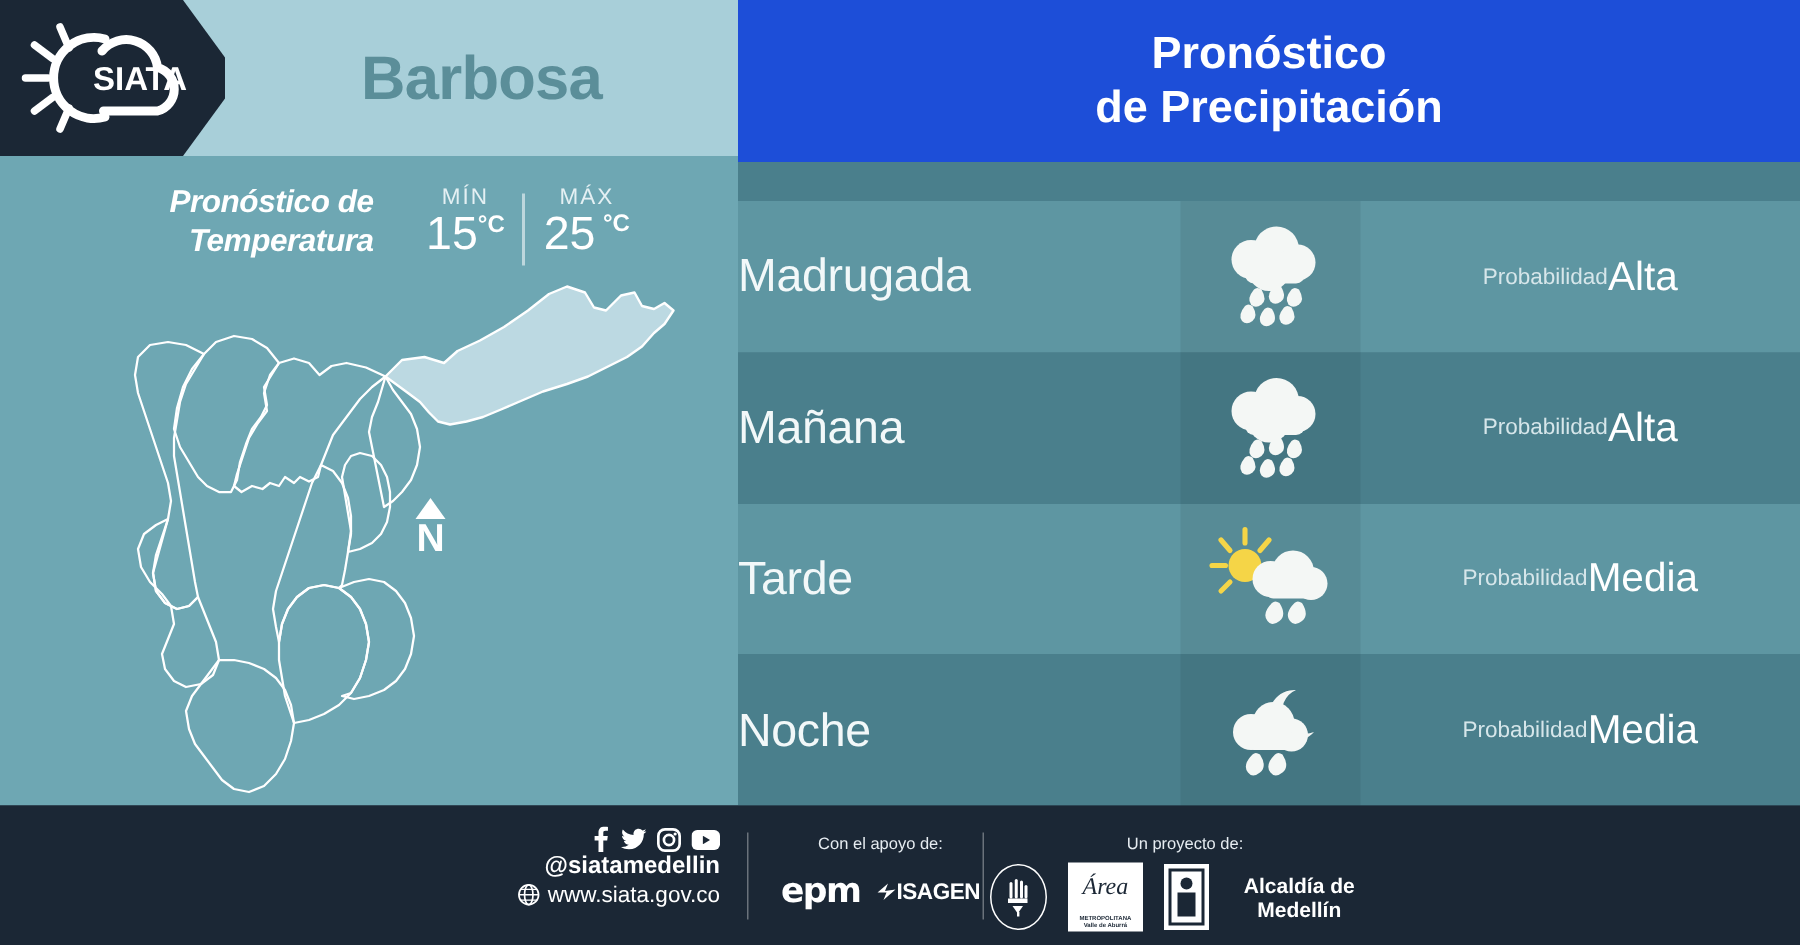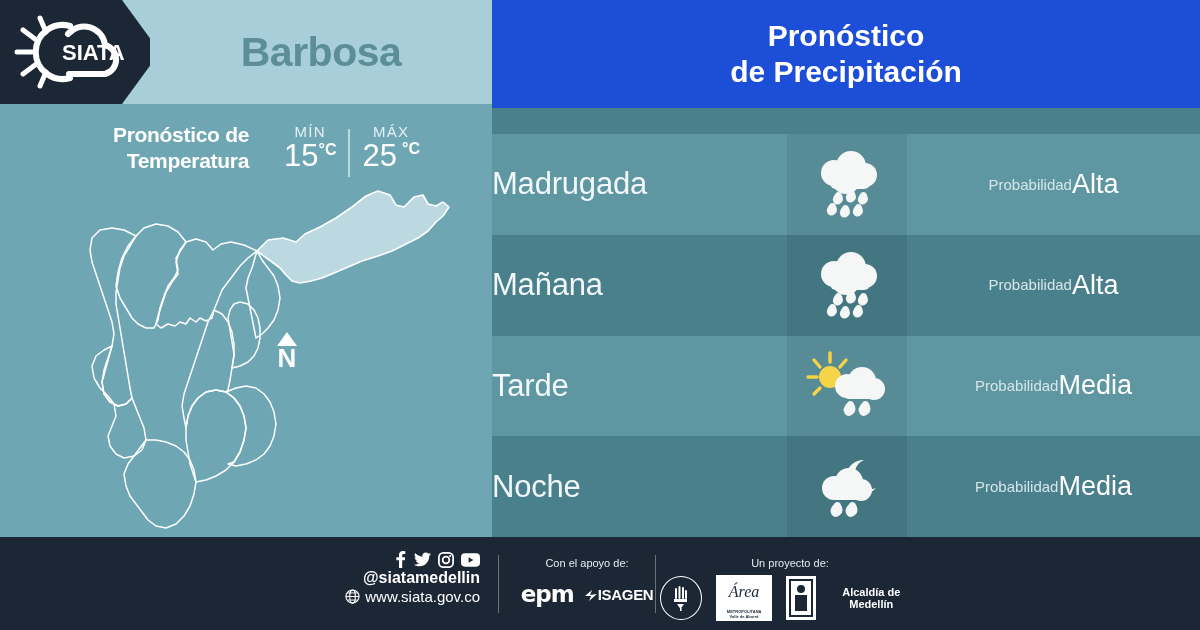--- a/index.html
+++ b/index.html
@@ -32,21 +32,21 @@
     font-size:41px; font-weight:bold; color:#5b8e99;
     letter-spacing:-0.5px;
   }
 
   .temp-header {
     position:absolute; left:0; top:112px; width:492px; height:72px;
     display:flex; align-items:center; justify-content:center;
   }
   .temp-label {
     color:#ffffff; font-size:21px; font-weight:bold; line-height:1.25;
-    text-align:right; width:190px; letter-spacing:-0.3px;
+    text-align:right; width:190px; letter-spacing:-0.3px;font-style:italic;
   }
   .temp-values { display:flex; align-items:flex-start; margin-left:22px; }
   .temp-cell { text-align:center; padding:0 13px; position:relative; }
   .temp-cell.with-divider::after {
     content:""; position:absolute; right:0; top:6px;
     width:2px; height:48px; background:rgba(255,255,255,0.55);
   }
   .temp-cap { font-size:15px; color:#e4f0f3; letter-spacing:1.3px; }
   .temp-num { font-size:31px; color:#ffffff; margin-top:-2px; white-space:nowrap; }
   .temp-num .deg { font-size:16px; vertical-align:super; font-weight:bold; }
@@ -139,21 +139,21 @@
     position:absolute; bottom:2px; left:0; width:100%;
     font-size:4px; color:#1b2735; text-align:center; line-height:1.25; font-weight:bold;
   }
   .area-word {
     position:absolute; top:8px; left:0; width:100%;
     text-align:center; font-family:"Liberation Serif", serif;
     font-style:italic; font-size:16px; color:#1b2735;
   }
   .alc-wrap { display:flex; align-items:center; gap:6px; }
   .alc-mark { width:30px; height:44px; background:#ffffff; }
-  .alc-word { color:#ffffff; font-size:11px; font-weight:bold; }
+  .alc-word { color:#ffffff; font-size:14px; font-weight:bold; }
 </style>
 </head>
 <body>
 
 <div class="poster">
 
   <div class="left-panel">
 
     <div class="left-title-bar">
       <div class="logo-block">

